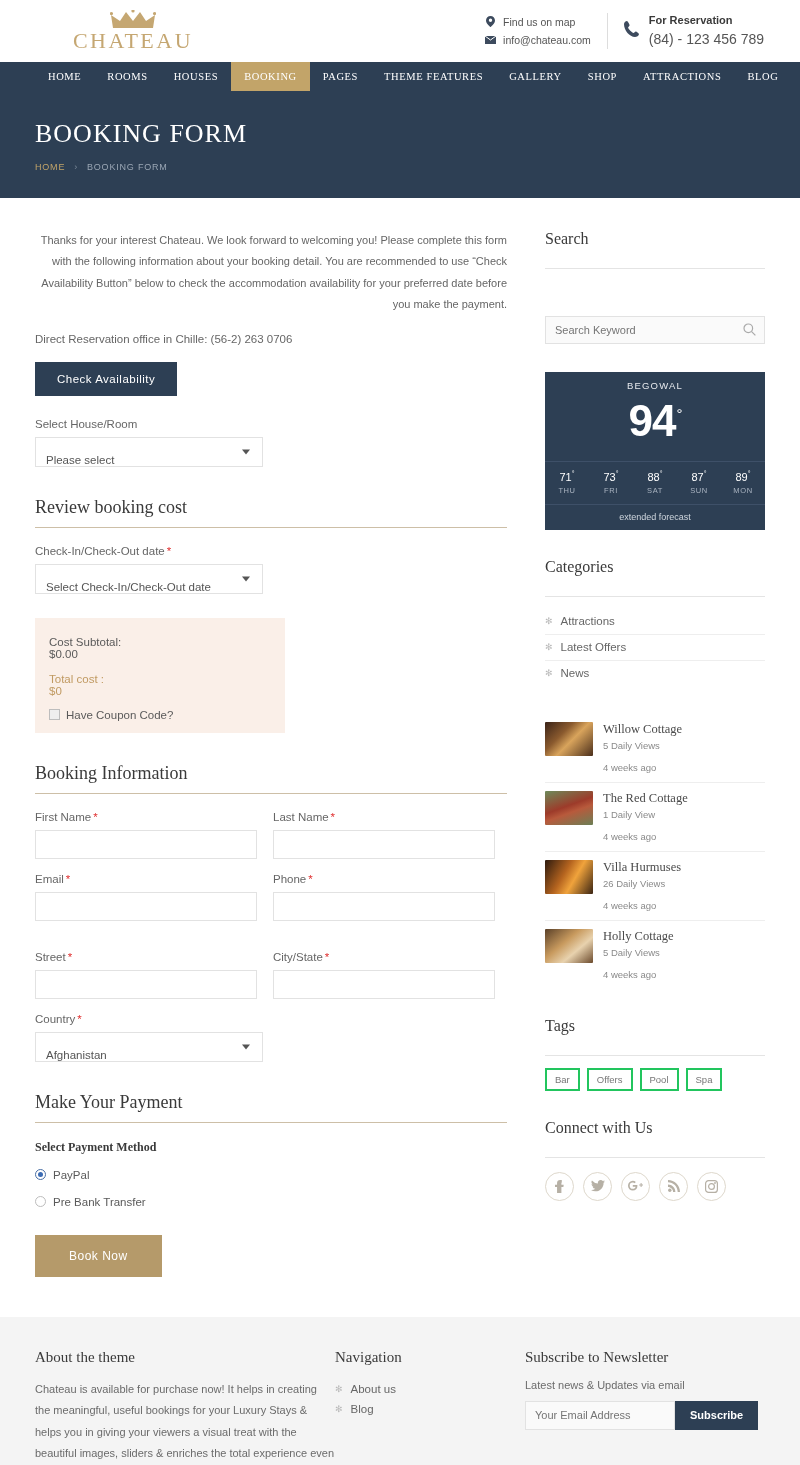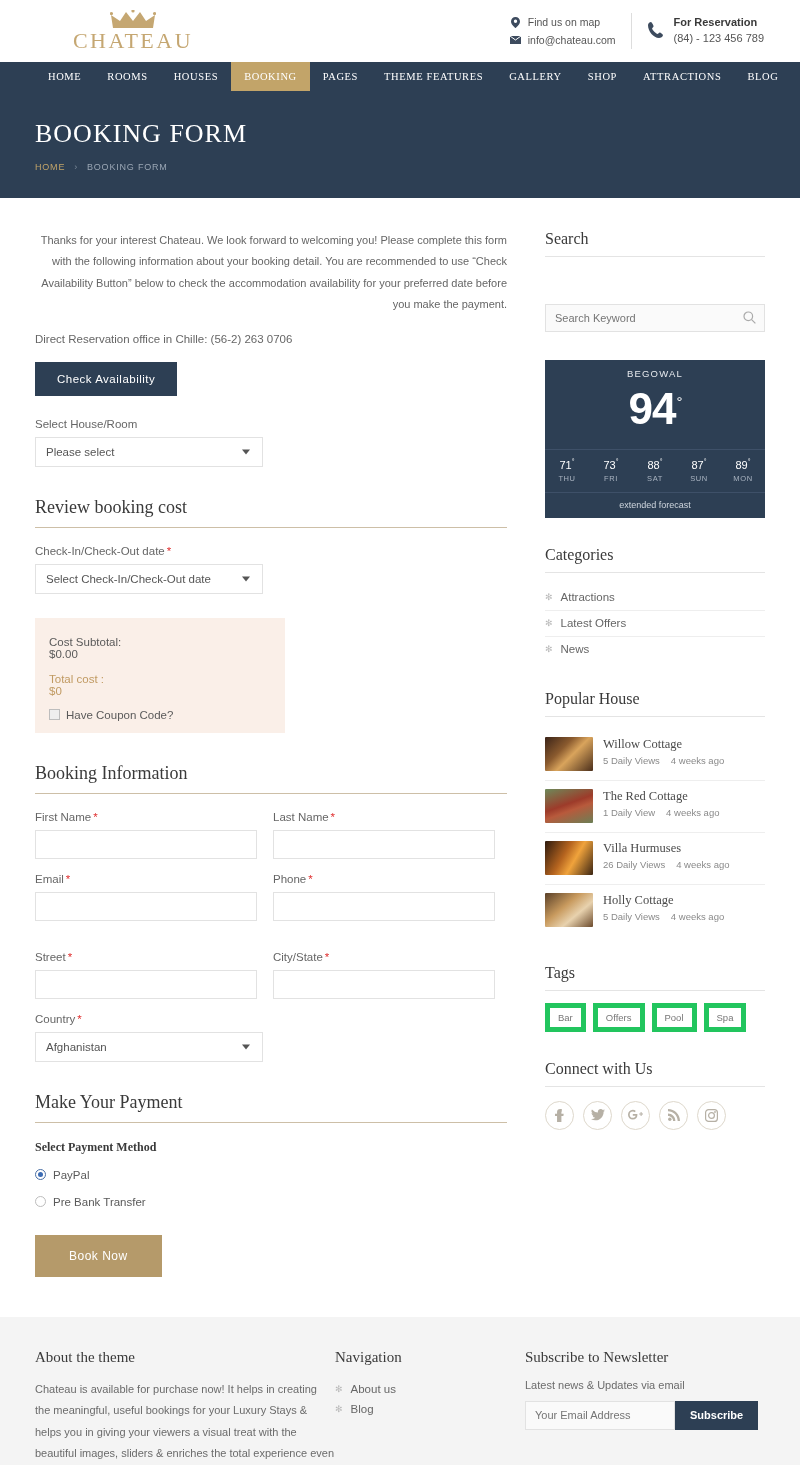--- a/index.html
+++ b/index.html
@@ -24,21 +24,21 @@
     text-align: center; line-height: 1;
   }
   .top-contact { margin-left: auto; display: flex; align-items: center; padding-right: 36px; }
   .tc-col { display: flex; flex-direction: column; gap: 6px; font-size: 10.5px; color: #555; }
   .tc-row { display: flex; align-items: center; gap: 7px; }
   .tc-ico { width: 11px; height: 11px; display: inline-flex; align-items: center; justify-content: center; color: #3d4b5e; }
   .tc-div { width: 1px; height: 36px; background: #ddd; margin: 0 16px; }
   .tc-phone { display: flex; align-items: center; gap: 10px; }
   .tc-phone-txt { line-height: 1.45; }
   .tc-phone-txt .t1 { font-weight: bold; font-size: 11px; color: #3a3a3a; display: block; }
-  .tc-phone-txt .t2 { font-size: 11px; color: #555; display: block; }
+  .tc-phone-txt .t2 { font-size: 14px; color: #555; display: block; }
 
   
   .nav { background: #2d3f54; height: 29px; }
   .nav-inner { width: 730px; margin: 0 auto; display: flex; height: 29px; align-items: stretch; }
   .nav-item {
     font-family: "Liberation Serif", serif;
     font-size: 10.5px; letter-spacing: 0.6px; color: #ffffff;
     display: flex; align-items: center; padding: 0 13px; cursor: pointer;
     white-space: nowrap;
   }
@@ -67,21 +67,21 @@
     background: #2d3f54; color: #fff; border: none;
     font-family: "Liberation Sans", sans-serif;
     font-size: 11.5px; letter-spacing: 0.5px;
     padding: 11px 22px; cursor: pointer;
   }
   .field-label { font-size: 11.5px; color: #666; margin-bottom: 7px; display: block; }
   .req { color: #e03030; margin-left: 2px; }
 
   .selectbox {
     width: 228px; height: 30px; border: 1px solid #e2e2e2; background: #fff;
-    display: flex; align-items: center; padding: 0 10px; font-size: 11.5px; color: #555;
+    display: flex; align-items: flex-end; padding: 0 10px; font-size: 11.5px; color: #555;
     position: relative; cursor: pointer;
   }
   .selectbox.wide { width: 228px; }
   .sel-caret {
     position: absolute; right: 12px; top: 50%; transform: translateY(-50%);
     width: 0; height: 0; border-left: 4px solid transparent; border-right: 4px solid transparent;
     border-top: 5px solid #555;
   }
 
   .sec-title {
@@ -120,21 +120,21 @@
   .pay-opt { display: flex; align-items: center; gap: 7px; font-size: 11.5px; color: #5a5a5a; margin-bottom: 15px; }
   .btn-gold {
     background: #b59a6a; color: #fff; border: none; font-size: 12px;
     font-family: "Liberation Sans", sans-serif; letter-spacing: 0.5px;
     padding: 14px 34px; margin-top: 12px; cursor: pointer;
   }
 
   
   .side-title {
     font-family: "Liberation Serif", serif; font-weight: normal;
-    font-size: 16px; color: #3a3a3a; padding-bottom: 8px;
+    font-size: 16px; color: #3a3a3a; padding-bottom: 20px;
     border-bottom: 1px solid #e4e4e4; margin-bottom: 12px;
   }
   .side-block { margin-bottom: 28px; }
   .search-wrap { position: relative; margin-top: 47px; }
   .search-input {
     width: 220px; height: 28px; border: 1px solid #e2e2e2; background: #fafafa;
     font-family: "Liberation Sans", sans-serif; font-size: 11px; color: #777; padding: 0 28px 0 9px;
   }
   .search-ico { position: absolute; right: 9px; top: 7px; color: #aaa; }
 
@@ -154,24 +154,24 @@
     display: flex; align-items: center; gap: 8px; font-size: 11.5px; color: #666;
     padding: 6px 0 7px; border-bottom: 1px solid #eee; cursor: pointer;
   }
   .cat-item:last-child { border-bottom: none; }
   .star { color: #b9b9b9; font-size: 9px; }
 
   .house-item { display: flex; gap: 10px; padding: 8px 0 9px; border-bottom: 1px solid #eee; cursor: pointer; }
   .house-item:last-child { border-bottom: none; }
   .house-thumb { width: 48px; height: 34px; flex: none; border-radius: 1px; }
   .house-name { font-family: "Liberation Serif", serif; font-size: 12.5px; color: #4a4a4a; margin-bottom: 3px; }
-  .house-meta { font-size: 9.5px; color: #8a8a8a; display: flex; gap: 11px; }
+  .house-meta { font-size: 9.5px; color: #8a8a8a; display: flex; gap: 11px; flex-direction: column; }
 
   .tags { display: flex; gap: 7px; flex-wrap: wrap; }
-  .tag { border: 5px solid #22c55e; font-size: 9.5px; color: #777; padding: 4px 8px; cursor: pointer; }
+  .tag { border: 2px solid #22c55e; font-size: 9.5px; color: #777; padding: 4px 8px; cursor: pointer; }
 
   .socials { display: flex; gap: 9px; margin-top: 14px; }
   .soc {
     width: 29px; height: 29px; border: 1px solid #ded8cc; border-radius: 50%;
     display: flex; align-items: center; justify-content: center; color: #b6b0a5; cursor: pointer;
   }
 
   
   .footer { background: #f4f4f4; padding: 32px 0 34px; }
   .footer-inner { display: flex; }
@@ -413,21 +413,20 @@
               <span>Latest Offers</span>
             </div>
             <div class="cat-item">
               <span class="star">✻</span>
               <span>News</span>
             </div>
           </div>
       </div>
 
       <div class="side-block">
-        <h3 class="side-title">Popular House</h3>
         <div id="house-list">
             <div class="house-item">
               <div class="house-thumb" style="background:linear-gradient(135deg,#3a2318 0%,#8a5a2e 35%,#d9a45c 55%,#4a2e1b 100%)"></div>
               <div>
                 <div class="house-name">Willow Cottage</div>
                 <div class="house-meta">
                   <span>5 Daily Views</span>
                   <span>4 weeks ago</span>
                 </div>
               </div>

